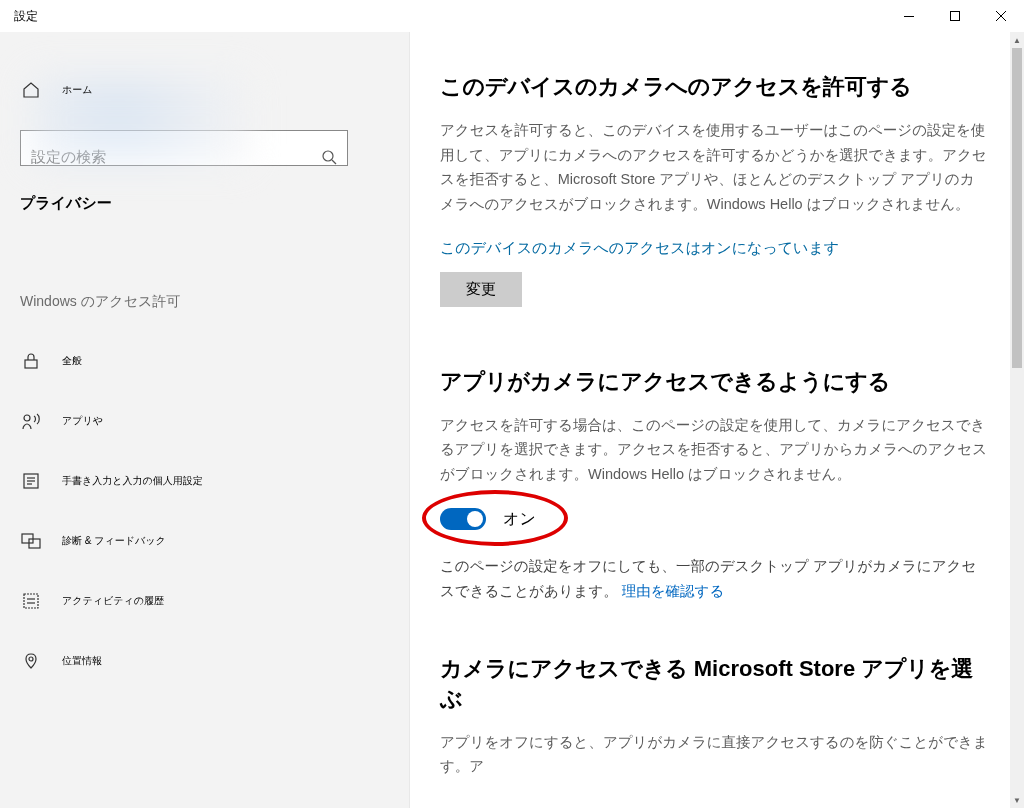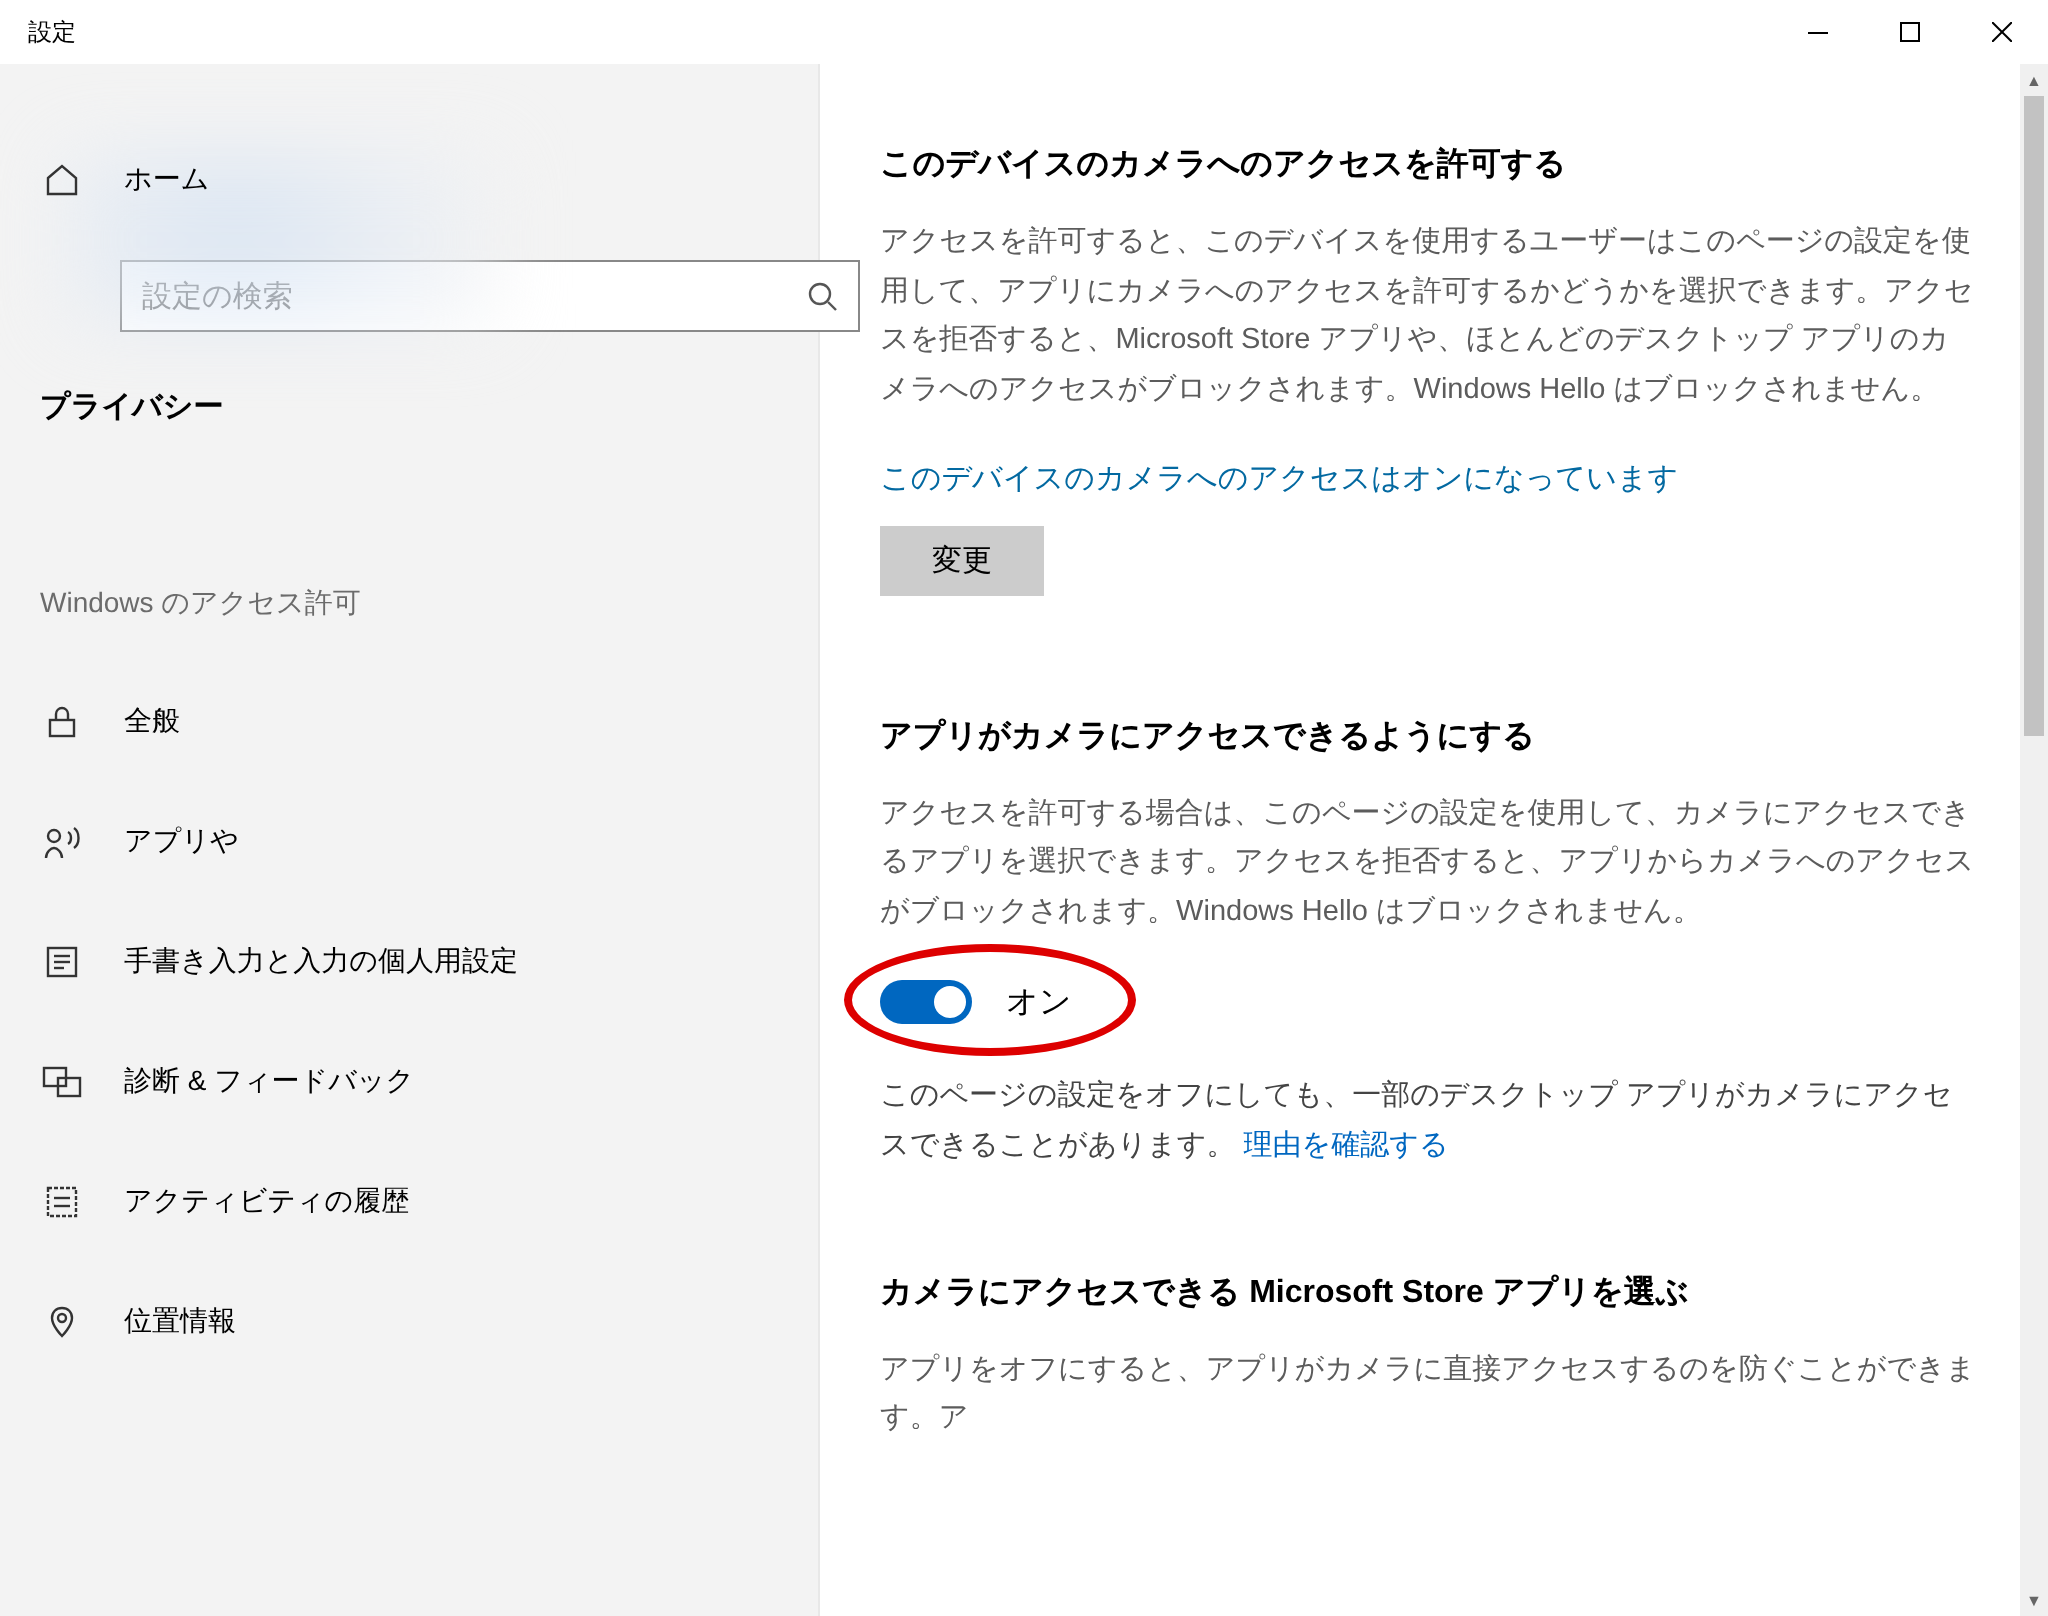--- a/index.html
+++ b/index.html
@@ -54,46 +54,45 @@
       opacity: .6;
     }
     .nav-row {
       display: flex; align-items: center;
       height: 60px;
       padding-left: 20px;
       gap: 20px;
       position: relative;
     }
     .nav-row .icon { width: 22px; display: flex; justify-content: center; }
-    .nav-row .label { font-size: 14px; }
+    .nav-row .label { font-size: 10px; }
     .home-row { margin-top: 20px; }
     .search-wrap { padding: 10px 20px 14px 20px; }
     .search {
-      width: 370px; height: 36px;
+      width: 328px; height: 36px;
       border: 1px solid #888;
       background: #fff;
-      display: flex; align-items: center;
+      display: flex; align-items: flex-end;
       padding: 0 10px;
-      margin-left: 40px;
     }
     .search input {
       border: 0; outline: none;
       flex: 1; font-size: 15px;
       background: transparent;
     }
     .category {
       font-size: 15px; font-weight: 600;
       padding: 14px 20px 40px 20px;
     }
     .section-label {
       font-size: 14px; color: #6b6b6b;
       padding: 40px 20px 20px 20px;
     }
     .content h1 { font-size: 30px; font-weight: 600; margin-bottom: 36px; }
-    .content h2 { font-size: 16px; font-weight: 600; margin-bottom: 16px; }
+    .content h2 { font-size: 22px; font-weight: 600; margin-bottom: 16px; }
     .content p.body {
       font-size: 14.5px; color: #5c5c5c;
       line-height: 1.7; margin-bottom: 22px;
     }
     .content p.status {
       font-size: 15px; color: #0369a1;
       margin-bottom: 14px;
     }
     .btn {
       padding: 8px 26px;

